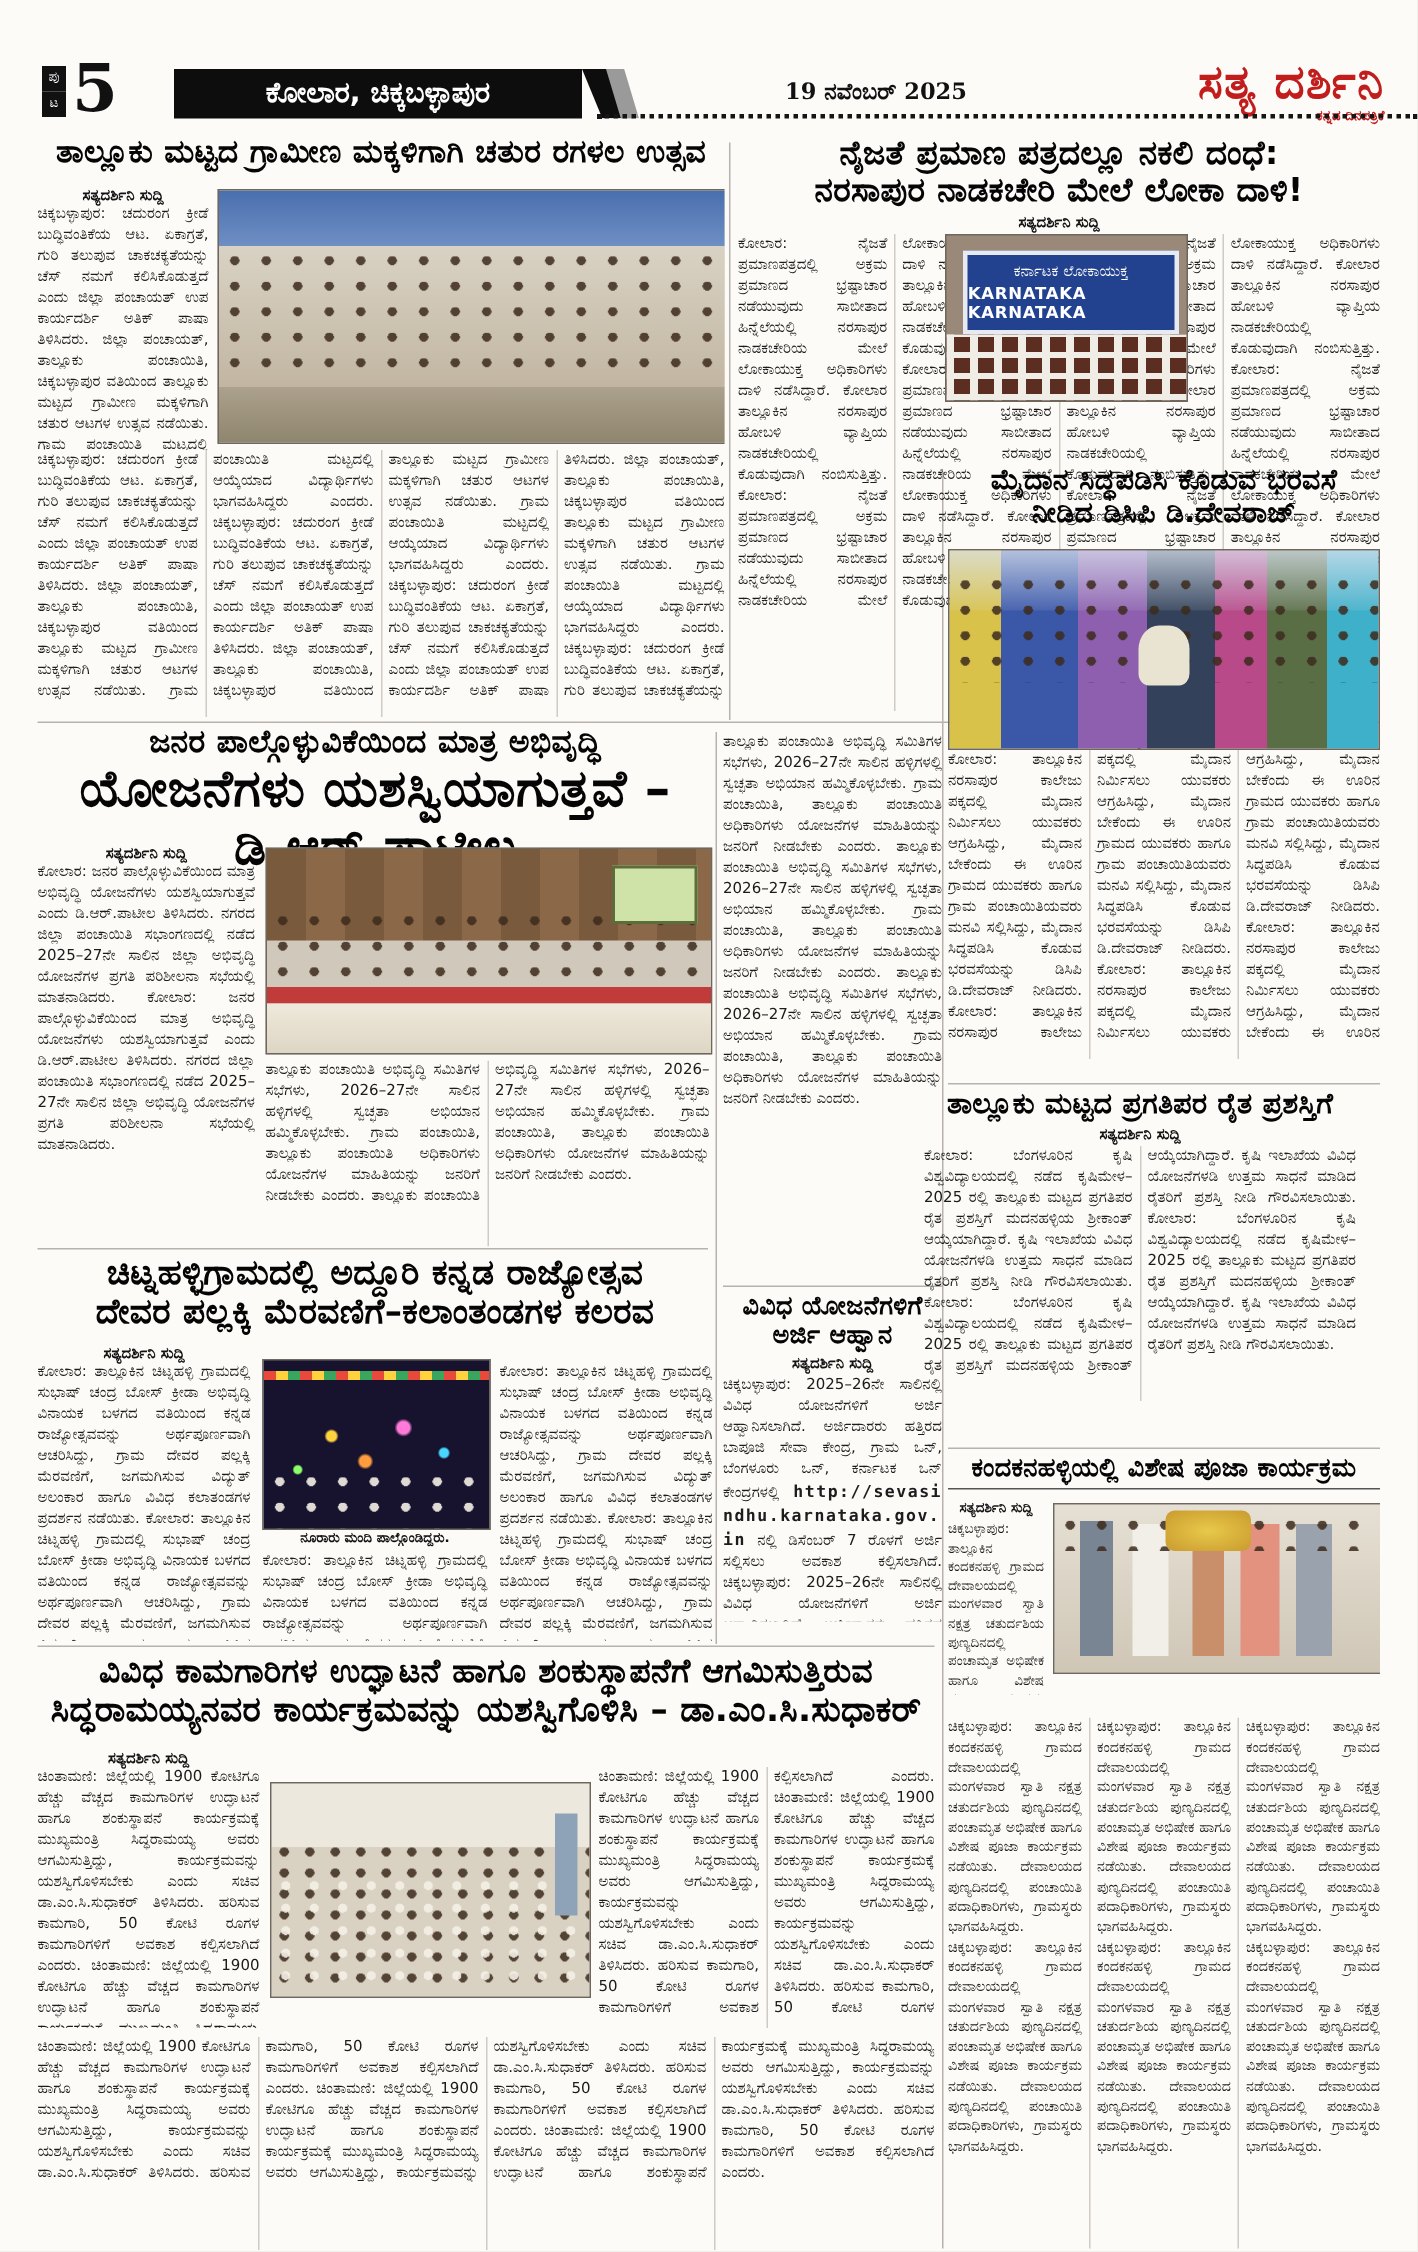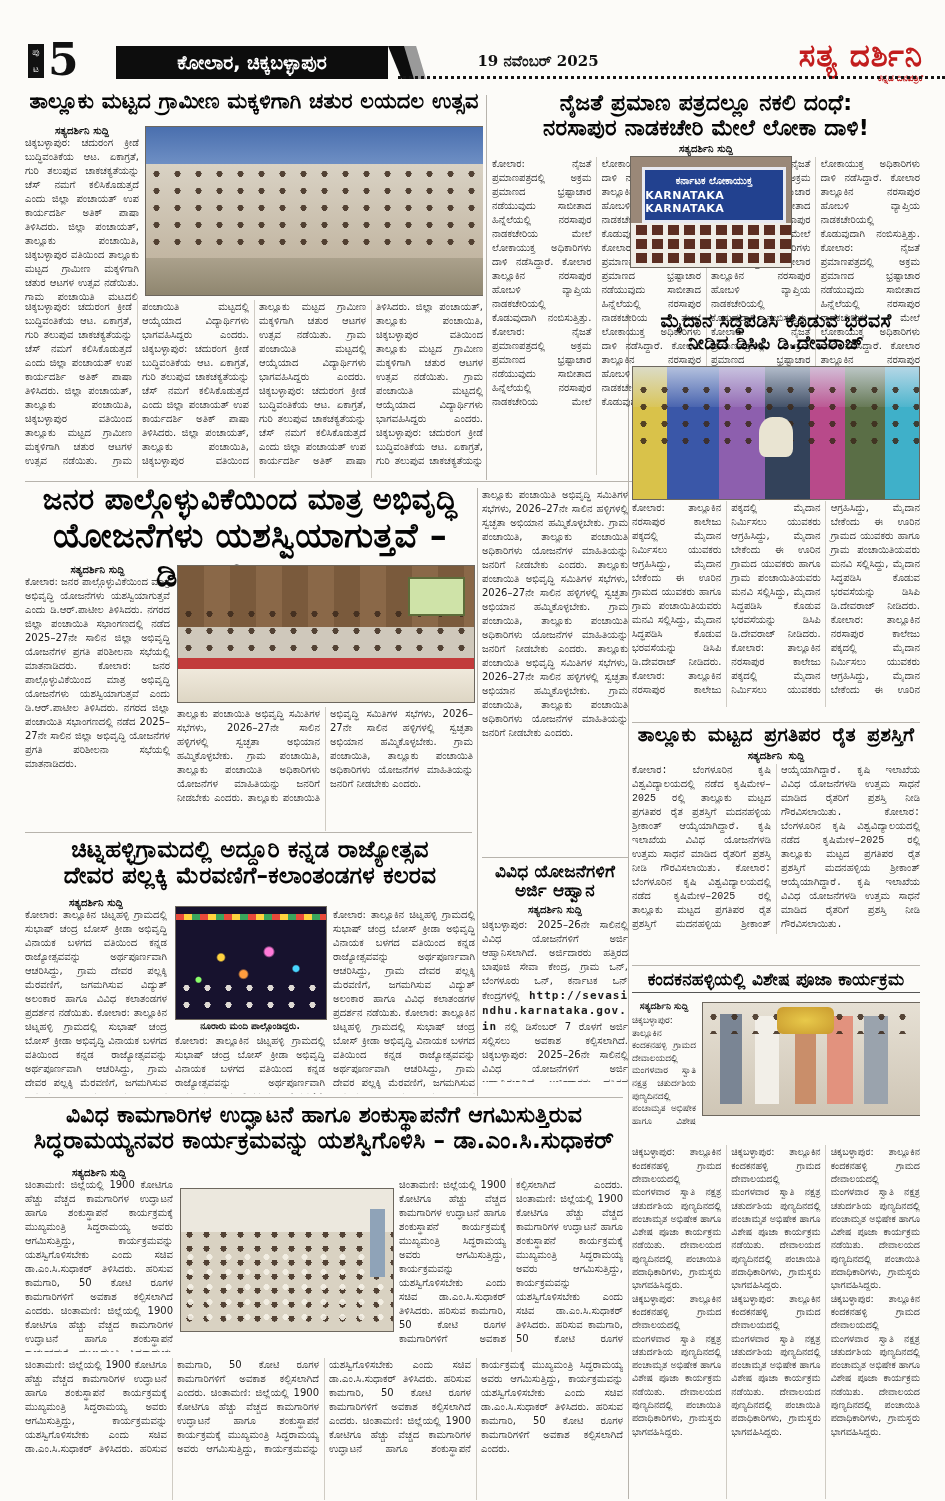--- a/index.html
+++ b/index.html
@@ -8,21 +8,21 @@
   
   .hdr-pagebox{position:absolute;left:28px;top:44px;width:16px;height:34px;display:flex;flex-direction:column;}
   .hdr-pagebox span{background:#111;color:#fff;font-size:9px;line-height:17px;text-align:center;}
   .hdr-pagenum{position:absolute;left:48px;top:34px;font-family:"DejaVu Serif",serif;font-size:44px;font-weight:bold;color:#111;}
   .hdr-banner{position:absolute;left:116px;top:46px;width:272px;height:33px;background:#0d0d0d;color:#fff;
               font-size:19px;font-weight:bold;text-align:center;line-height:33px;}
   .hdr-slash{position:absolute;left:388px;top:46px;width:34px;height:33px;background:#0d0d0d;
              clip-path:polygon(0 0,60% 0,100% 100%,40% 100%);}
   .hdr-slash2{position:absolute;left:404px;top:46px;width:22px;height:33px;background:#9a9a9a;
              clip-path:polygon(0 0,55% 0,100% 100%,45% 100%);}
-  .hdr-date{position:absolute;left:448px;top:52px;width:180px;font-family:"DejaVu Serif",serif;
+  .hdr-date{position:absolute;left:494px;top:52px;width:180px;font-family:"DejaVu Serif",serif;
             font-size:15px;font-weight:bold;text-align:center;}
   .hdr-mast{position:absolute;right:22px;top:40px;text-align:right;}
   .hdr-mast .mast-main{font-size:31px;font-weight:bold;letter-spacing:1px;line-height:1;}
   .hdr-mast .mast-sub{font-size:9px;font-weight:bold;margin-top:2px;}
   .hdr-dots{position:absolute;left:398px;top:76px;width:547px;border-top:3px dotted #151515;}
   
   .vline,.hline{position:absolute;background:#b7b3ac;}
   .vline{width:1px;}
   .hline{height:1px;}
   
@@ -37,21 +37,21 @@
   
   .ph{position:absolute;border:1px solid #6d675e;background:#cfc8bb;overflow:hidden;}
   .heads{position:absolute;left:0;right:0;
          background-image:radial-gradient(circle 5px at 50% 40%,rgba(60,42,28,.85) 60%,transparent 62%);
          background-size:21px 17px;}
   .heads.light{background-image:radial-gradient(circle 5px at 50% 40%,rgba(245,240,230,.9) 60%,transparent 62%);}
   .band{position:absolute;left:0;right:0;}
   .cap{font-size:9px;font-weight:bold;text-align:center;line-height:1.3;}
   .lk-sign{position:absolute;left:7%;top:9%;width:86%;height:46%;background:#22418f;border:3px solid #e8eaf2;
            color:#fff;display:flex;flex-direction:column;align-items:center;justify-content:center;gap:2px;}
-  .lk-sign .kn{font-size:10px;font-weight:bold;}
+  .lk-sign .kn{font-size:10px;font-weight:normal;}
   .lk-sign .en{font-size:11px;font-weight:bold;letter-spacing:.5px;}
   .lk-win{position:absolute;left:0;right:0;bottom:0;height:40%;background:
       repeating-linear-gradient(90deg,#f0ede6 0 5px,transparent 5px 16px),
       repeating-linear-gradient(0deg,#f0ede6 0 4px,transparent 4px 14px),#5c2e22;}
   .url{font-family:"DejaVu Sans Mono",monospace;font-weight:bold;font-size:11px;letter-spacing:1px;word-break:break-all;}
 </style>
 </head>
 <body>
 
 <div class="page">
@@ -75,21 +75,21 @@
   <div class="vline" style="left:477px;top:488px;height:608px;"></div>
   <div class="vline" style="left:628px;top:315px;height:1184px;"></div>
   <div class="hline" style="left:25px;top:481px;width:895px;"></div>
   <div class="hline" style="left:632px;top:722px;width:288px;"></div>
   <div class="hline" style="left:25px;top:832px;width:447px;"></div>
   <div class="hline" style="left:482px;top:857px;width:146px;"></div>
   <div class="hline" style="left:632px;top:965px;width:288px;"></div>
   <div class="hline" style="left:25px;top:1097px;width:598px;"></div>
 
   <div class="art" style="left:25px;top:90px;width:458px;height:390px;">
-    <div class="hl" style="font-size:21px;">ತಾಲ್ಲೂಕು ಮಟ್ಟದ ಗ್ರಾಮೀಣ ಮಕ್ಕಳಿಗಾಗಿ ಚತುರ ಲಯದಲ ಉತ್ಸವ</div>
+    <div class="hl" style="font-size:21px;">ತಾಲ್ಲೂಕು ಮಟ್ಟದ ಗ್ರಾಮೀಣ ಮಕ್ಕಳಿಗಾಗಿ ಚತುರ ರಗಳಲ ಉತ್ಸವ</div>
     <div class="by abs" style="left:0;top:32px;width:114px;">ಸತ್ಯದರ್ಶಿನಿ ಸುದ್ದಿ</div>
     <div class="body abs" style="left:0;top:46px;width:114px;height:164px;">ಚಿಕ್ಕಬಳ್ಳಾಪುರ: ಚದುರಂಗ ಕ್ರೀಡೆ ಬುದ್ಧಿವಂತಿಕೆಯ ಆಟ. ಏಕಾಗ್ರತೆ, ಗುರಿ ತಲುಪುವ ಚಾಕಚಕ್ಯತೆಯನ್ನು ಚೆಸ್ ನಮಗೆ ಕಲಿಸಿಕೊಡುತ್ತದೆ ಎಂದು ಜಿಲ್ಲಾ ಪಂಚಾಯತ್ ಉಪ ಕಾರ್ಯದರ್ಶಿ ಅತಿಕ್ ಪಾಷಾ ತಿಳಿಸಿದರು. ಜಿಲ್ಲಾ ಪಂಚಾಯತ್, ತಾಲ್ಲೂಕು ಪಂಚಾಯಿತಿ, ಚಿಕ್ಕಬಳ್ಳಾಪುರ ವತಿಯಿಂದ ತಾಲ್ಲೂಕು ಮಟ್ಟದ ಗ್ರಾಮೀಣ ಮಕ್ಕಳಿಗಾಗಿ ಚತುರ ಆಟಗಳ ಉತ್ಸವ ನಡೆಯಿತು. ಗ್ರಾಮ ಪಂಚಾಯಿತಿ ಮಟ್ಟದಲ್ಲಿ ಆಯ್ಕೆಯಾದ ವಿದ್ಯಾರ್ಥಿಗಳು ಭಾಗವಹಿಸಿದ್ದರು ಎಂದರು. ಚಿಕ್ಕಬಳ್ಳಾಪುರ: ಚದುರಂಗ ಕ್ರೀಡೆ ಬುದ್ಧಿವಂತಿಕೆಯ ಆಟ. ಏಕಾಗ್ರತೆ, ಗುರಿ ತಲುಪುವ ಚಾಕಚಕ್ಯತೆಯನ್ನು ಚೆಸ್ ನಮಗೆ ಕಲಿಸಿಕೊಡುತ್ತದೆ ಎಂದು ಜಿಲ್ಲಾ ಪಂಚಾಯತ್ ಉಪ ಕಾರ್ಯದರ್ಶಿ ಅತಿಕ್ ಪಾಷಾ ತಿಳಿಸಿದರು. ಜಿಲ್ಲಾ ಪಂಚಾಯತ್, ತಾಲ್ಲೂಕು ಪಂಚಾಯಿತಿ, ಚಿಕ್ಕಬಳ್ಳಾಪುರ ವತಿಯಿಂದ ತಾಲ್ಲೂಕು ಮಟ್ಟದ ಗ್ರಾಮೀಣ ಮಕ್ಕಳಿಗಾಗಿ ಚತುರ ಆಟಗಳ ಉತ್ಸವ ನಡೆಯಿತು. ಗ್ರಾಮ ಪಂಚಾಯಿತಿ ಮಟ್ಟದಲ್ಲಿ ಆಯ್ಕೆಯಾದ ವಿದ್ಯಾರ್ಥಿಗಳು ಭಾಗವಹಿಸಿದ್ದರು ಎಂದರು.</div>
     <div class="ph" style="left:120px;top:36px;width:338px;height:168px;">
       <div class="band" style="top:0;height:22%;background:linear-gradient(#4a6fae,#6e8fc4);"></div>
       <div class="band" style="top:22%;height:56%;background:linear-gradient(#d9d2c4,#c2b6a2);"></div>
       <div class="heads" style="top:24%;height:52%;"></div>
       <div class="band" style="bottom:0;height:22%;background:linear-gradient(#aba18c,#8f866f);"></div>
     </div>
     <div class="body cols4 abs" style="left:0;top:210px;width:458px;height:178px;">ಚಿಕ್ಕಬಳ್ಳಾಪುರ: ಚದುರಂಗ ಕ್ರೀಡೆ ಬುದ್ಧಿವಂತಿಕೆಯ ಆಟ. ಏಕಾಗ್ರತೆ, ಗುರಿ ತಲುಪುವ ಚಾಕಚಕ್ಯತೆಯನ್ನು ಚೆಸ್ ನಮಗೆ ಕಲಿಸಿಕೊಡುತ್ತದೆ ಎಂದು ಜಿಲ್ಲಾ ಪಂಚಾಯತ್ ಉಪ ಕಾರ್ಯದರ್ಶಿ ಅತಿಕ್ ಪಾಷಾ ತಿಳಿಸಿದರು. ಜಿಲ್ಲಾ ಪಂಚಾಯತ್, ತಾಲ್ಲೂಕು ಪಂಚಾಯಿತಿ, ಚಿಕ್ಕಬಳ್ಳಾಪುರ ವತಿಯಿಂದ ತಾಲ್ಲೂಕು ಮಟ್ಟದ ಗ್ರಾಮೀಣ ಮಕ್ಕಳಿಗಾಗಿ ಚತುರ ಆಟಗಳ ಉತ್ಸವ ನಡೆಯಿತು. ಗ್ರಾಮ ಪಂಚಾಯಿತಿ ಮಟ್ಟದಲ್ಲಿ ಆಯ್ಕೆಯಾದ ವಿದ್ಯಾರ್ಥಿಗಳು ಭಾಗವಹಿಸಿದ್ದರು ಎಂದರು. ಚಿಕ್ಕಬಳ್ಳಾಪುರ: ಚದುರಂಗ ಕ್ರೀಡೆ ಬುದ್ಧಿವಂತಿಕೆಯ ಆಟ. ಏಕಾಗ್ರತೆ, ಗುರಿ ತಲುಪುವ ಚಾಕಚಕ್ಯತೆಯನ್ನು ಚೆಸ್ ನಮಗೆ ಕಲಿಸಿಕೊಡುತ್ತದೆ ಎಂದು ಜಿಲ್ಲಾ ಪಂಚಾಯತ್ ಉಪ ಕಾರ್ಯದರ್ಶಿ ಅತಿಕ್ ಪಾಷಾ ತಿಳಿಸಿದರು. ಜಿಲ್ಲಾ ಪಂಚಾಯತ್, ತಾಲ್ಲೂಕು ಪಂಚಾಯಿತಿ, ಚಿಕ್ಕಬಳ್ಳಾಪುರ ವತಿಯಿಂದ ತಾಲ್ಲೂಕು ಮಟ್ಟದ ಗ್ರಾಮೀಣ ಮಕ್ಕಳಿಗಾಗಿ ಚತುರ ಆಟಗಳ ಉತ್ಸವ ನಡೆಯಿತು. ಗ್ರಾಮ ಪಂಚಾಯಿತಿ ಮಟ್ಟದಲ್ಲಿ ಆಯ್ಕೆಯಾದ ವಿದ್ಯಾರ್ಥಿಗಳು ಭಾಗವಹಿಸಿದ್ದರು ಎಂದರು. ಚಿಕ್ಕಬಳ್ಳಾಪುರ: ಚದುರಂಗ ಕ್ರೀಡೆ ಬುದ್ಧಿವಂತಿಕೆಯ ಆಟ. ಏಕಾಗ್ರತೆ, ಗುರಿ ತಲುಪುವ ಚಾಕಚಕ್ಯತೆಯನ್ನು ಚೆಸ್ ನಮಗೆ ಕಲಿಸಿಕೊಡುತ್ತದೆ ಎಂದು ಜಿಲ್ಲಾ ಪಂಚಾಯತ್ ಉಪ ಕಾರ್ಯದರ್ಶಿ ಅತಿಕ್ ಪಾಷಾ ತಿಳಿಸಿದರು. ಜಿಲ್ಲಾ ಪಂಚಾಯತ್, ತಾಲ್ಲೂಕು ಪಂಚಾಯಿತಿ, ಚಿಕ್ಕಬಳ್ಳಾಪುರ ವತಿಯಿಂದ ತಾಲ್ಲೂಕು ಮಟ್ಟದ ಗ್ರಾಮೀಣ ಮಕ್ಕಳಿಗಾಗಿ ಚತುರ ಆಟಗಳ ಉತ್ಸವ ನಡೆಯಿತು. ಗ್ರಾಮ ಪಂಚಾಯಿತಿ ಮಟ್ಟದಲ್ಲಿ ಆಯ್ಕೆಯಾದ ವಿದ್ಯಾರ್ಥಿಗಳು ಭಾಗವಹಿಸಿದ್ದರು ಎಂದರು. ಚಿಕ್ಕಬಳ್ಳಾಪುರ: ಚದುರಂಗ ಕ್ರೀಡೆ ಬುದ್ಧಿವಂತಿಕೆಯ ಆಟ. ಏಕಾಗ್ರತೆ, ಗುರಿ ತಲುಪುವ ಚಾಕಚಕ್ಯತೆಯನ್ನು ಚೆಸ್ ನಮಗೆ ಕಲಿಸಿಕೊಡುತ್ತದೆ ಎಂದು ಜಿಲ್ಲಾ ಪಂಚಾಯತ್ ಉಪ ಕಾರ್ಯದರ್ಶಿ ಅತಿಕ್ ಪಾಷಾ ತಿಳಿಸಿದರು. ಜಿಲ್ಲಾ ಪಂಚಾಯತ್, ತಾಲ್ಲೂಕು ಪಂಚಾಯಿತಿ, ಚಿಕ್ಕಬಳ್ಳಾಪುರ ವತಿಯಿಂದ ತಾಲ್ಲೂಕು ಮಟ್ಟದ ಗ್ರಾಮೀಣ ಮಕ್ಕಳಿಗಾಗಿ ಚತುರ ಆಟಗಳ ಉತ್ಸವ ನಡೆಯಿತು. ಗ್ರಾಮ ಪಂಚಾಯಿತಿ ಮಟ್ಟದಲ್ಲಿ ಆಯ್ಕೆಯಾದ ವಿದ್ಯಾರ್ಥಿಗಳು ಭಾಗವಹಿಸಿದ್ದರು ಎಂದರು.</div>
   </div>
@@ -115,39 +115,39 @@
          background:linear-gradient(90deg,#d9c24a 0 12%,#3a57a8 12% 30%,#8d5fae 30% 46%,#33425a 46% 62%,#b84a8a 62% 74%,#5a6e46 74% 88%,#3fb0c9 88% 100%);">
       <div class="band" style="top:0;height:30%;background:linear-gradient(rgba(220,228,240,.75),rgba(220,228,240,.1));"></div>
       <div class="heads" style="top:12%;height:55%;"></div>
       <div class="band" style="top:38%;left:44%;width:12%;height:30%;background:#e9e4d2;border-radius:40% 40% 20% 20%;"></div>
     </div>
     <div class="by" style="margin-top:134px;">ಸತ್ಯದರ್ಶಿನಿ ಸುದ್ದಿ</div>
     <div class="body cols3" style="height:206px;">ಕೋಲಾರ: ತಾಲ್ಲೂಕಿನ ನರಸಾಪುರ ಕಾಲೇಜು ಪಕ್ಕದಲ್ಲಿ ಮೈದಾನ ನಿರ್ಮಿಸಲು ಯುವಕರು ಆಗ್ರಹಿಸಿದ್ದು, ಮೈದಾನ ಬೇಕೆಂದು ಈ ಊರಿನ ಗ್ರಾಮದ ಯುವಕರು ಹಾಗೂ ಗ್ರಾಮ ಪಂಚಾಯಿತಿಯವರು ಮನವಿ ಸಲ್ಲಿಸಿದ್ದು, ಮೈದಾನ ಸಿದ್ಧಪಡಿಸಿ ಕೊಡುವ ಭರವಸೆಯನ್ನು ಡಿಸಿಪಿ ಡಿ.ದೇವರಾಜ್ ನೀಡಿದರು. ಕೋಲಾರ: ತಾಲ್ಲೂಕಿನ ನರಸಾಪುರ ಕಾಲೇಜು ಪಕ್ಕದಲ್ಲಿ ಮೈದಾನ ನಿರ್ಮಿಸಲು ಯುವಕರು ಆಗ್ರಹಿಸಿದ್ದು, ಮೈದಾನ ಬೇಕೆಂದು ಈ ಊರಿನ ಗ್ರಾಮದ ಯುವಕರು ಹಾಗೂ ಗ್ರಾಮ ಪಂಚಾಯಿತಿಯವರು ಮನವಿ ಸಲ್ಲಿಸಿದ್ದು, ಮೈದಾನ ಸಿದ್ಧಪಡಿಸಿ ಕೊಡುವ ಭರವಸೆಯನ್ನು ಡಿಸಿಪಿ ಡಿ.ದೇವರಾಜ್ ನೀಡಿದರು. ಕೋಲಾರ: ತಾಲ್ಲೂಕಿನ ನರಸಾಪುರ ಕಾಲೇಜು ಪಕ್ಕದಲ್ಲಿ ಮೈದಾನ ನಿರ್ಮಿಸಲು ಯುವಕರು ಆಗ್ರಹಿಸಿದ್ದು, ಮೈದಾನ ಬೇಕೆಂದು ಈ ಊರಿನ ಗ್ರಾಮದ ಯುವಕರು ಹಾಗೂ ಗ್ರಾಮ ಪಂಚಾಯಿತಿಯವರು ಮನವಿ ಸಲ್ಲಿಸಿದ್ದು, ಮೈದಾನ ಸಿದ್ಧಪಡಿಸಿ ಕೊಡುವ ಭರವಸೆಯನ್ನು ಡಿಸಿಪಿ ಡಿ.ದೇವರಾಜ್ ನೀಡಿದರು. ಕೋಲಾರ: ತಾಲ್ಲೂಕಿನ ನರಸಾಪುರ ಕಾಲೇಜು ಪಕ್ಕದಲ್ಲಿ ಮೈದಾನ ನಿರ್ಮಿಸಲು ಯುವಕರು ಆಗ್ರಹಿಸಿದ್ದು, ಮೈದಾನ ಬೇಕೆಂದು ಈ ಊರಿನ ಗ್ರಾಮದ ಯುವಕರು ಹಾಗೂ ಗ್ರಾಮ ಪಂಚಾಯಿತಿಯವರು ಮನವಿ ಸಲ್ಲಿಸಿದ್ದು, ಮೈದಾನ ಸಿದ್ಧಪಡಿಸಿ ಕೊಡುವ ಭರವಸೆಯನ್ನು ಡಿಸಿಪಿ ಡಿ.ದೇವರಾಜ್ ನೀಡಿದರು.</div>
   </div>
 
   <div class="art" style="left:25px;top:483px;width:450px;height:350px;">
-    <div class="hl" style="font-size:29px;">ಜನರ ಪಾಲ್ಗೊಳ್ಳುವಿಕೆಯಿಂದ ಮಾತ್ರ ಅಭಿವೃದ್ಧಿ</div>
+    <div class="hl" style="font-size:21px;">ಜನರ ಪಾಲ್ಗೊಳ್ಳುವಿಕೆಯಿಂದ ಮಾತ್ರ ಅಭಿವೃದ್ಧಿ</div>
     <div class="hl" style="font-size:34px;">ಯೋಜನೆಗಳು ಯಶಸ್ವಿಯಾಗುತ್ತವೆ – ಡಿ.ಆರ್.ಪಾಟೀಲ</div>
     <div class="by abs" style="left:0;top:78px;width:145px;">ಸತ್ಯದರ್ಶಿನಿ ಸುದ್ದಿ</div>
     <div class="body abs" style="left:0;top:92px;width:145px;height:256px;">ಕೋಲಾರ: ಜನರ ಪಾಲ್ಗೊಳ್ಳುವಿಕೆಯಿಂದ ಮಾತ್ರ ಅಭಿವೃದ್ಧಿ ಯೋಜನೆಗಳು ಯಶಸ್ವಿಯಾಗುತ್ತವೆ ಎಂದು ಡಿ.ಆರ್.ಪಾಟೀಲ ತಿಳಿಸಿದರು. ನಗರದ ಜಿಲ್ಲಾ ಪಂಚಾಯಿತಿ ಸಭಾಂಗಣದಲ್ಲಿ ನಡೆದ 2025–27ನೇ ಸಾಲಿನ ಜಿಲ್ಲಾ ಅಭಿವೃದ್ಧಿ ಯೋಜನೆಗಳ ಪ್ರಗತಿ ಪರಿಶೀಲನಾ ಸಭೆಯಲ್ಲಿ ಮಾತನಾಡಿದರು. ಕೋಲಾರ: ಜನರ ಪಾಲ್ಗೊಳ್ಳುವಿಕೆಯಿಂದ ಮಾತ್ರ ಅಭಿವೃದ್ಧಿ ಯೋಜನೆಗಳು ಯಶಸ್ವಿಯಾಗುತ್ತವೆ ಎಂದು ಡಿ.ಆರ್.ಪಾಟೀಲ ತಿಳಿಸಿದರು. ನಗರದ ಜಿಲ್ಲಾ ಪಂಚಾಯಿತಿ ಸಭಾಂಗಣದಲ್ಲಿ ನಡೆದ 2025–27ನೇ ಸಾಲಿನ ಜಿಲ್ಲಾ ಅಭಿವೃದ್ಧಿ ಯೋಜನೆಗಳ ಪ್ರಗತಿ ಪರಿಶೀಲನಾ ಸಭೆಯಲ್ಲಿ ಮಾತನಾಡಿದರು.</div>
     <div class="ph" style="left:152px;top:82px;width:296px;height:136px;">
       <div class="band" style="top:0;height:45%;background:repeating-linear-gradient(90deg,#7a5a3c 0 26px,#8a6848 26px 52px);"></div>
       <div class="heads" style="top:30%;height:38%;"></div>
       <div class="band" style="top:68%;height:8%;background:#c23b3b;"></div>
       <div class="band" style="bottom:0;height:24%;background:linear-gradient(#efe9dc,#ded6c4);"></div>
       <div class="band" style="top:8%;right:3%;left:auto;width:18%;height:26%;background:#cfe3a8;border:2px solid #5d6d3a;"></div>
     </div>
     <div class="body cols2 abs" style="left:152px;top:224px;width:296px;height:124px;">ತಾಲ್ಲೂಕು ಪಂಚಾಯಿತಿ ಅಭಿವೃದ್ಧಿ ಸಮಿತಿಗಳ ಸಭೆಗಳು, 2026–27ನೇ ಸಾಲಿನ ಹಳ್ಳಿಗಳಲ್ಲಿ ಸ್ವಚ್ಛತಾ ಅಭಿಯಾನ ಹಮ್ಮಿಕೊಳ್ಳಬೇಕು. ಗ್ರಾಮ ಪಂಚಾಯಿತಿ, ತಾಲ್ಲೂಕು ಪಂಚಾಯಿತಿ ಅಧಿಕಾರಿಗಳು ಯೋಜನೆಗಳ ಮಾಹಿತಿಯನ್ನು ಜನರಿಗೆ ನೀಡಬೇಕು ಎಂದರು. ತಾಲ್ಲೂಕು ಪಂಚಾಯಿತಿ ಅಭಿವೃದ್ಧಿ ಸಮಿತಿಗಳ ಸಭೆಗಳು, 2026–27ನೇ ಸಾಲಿನ ಹಳ್ಳಿಗಳಲ್ಲಿ ಸ್ವಚ್ಛತಾ ಅಭಿಯಾನ ಹಮ್ಮಿಕೊಳ್ಳಬೇಕು. ಗ್ರಾಮ ಪಂಚಾಯಿತಿ, ತಾಲ್ಲೂಕು ಪಂಚಾಯಿತಿ ಅಧಿಕಾರಿಗಳು ಯೋಜನೆಗಳ ಮಾಹಿತಿಯನ್ನು ಜನರಿಗೆ ನೀಡಬೇಕು ಎಂದರು.</div>
   </div>
 
   <div class="art" style="left:482px;top:488px;width:146px;height:366px;">
     <div class="body" style="height:366px;">ತಾಲ್ಲೂಕು ಪಂಚಾಯಿತಿ ಅಭಿವೃದ್ಧಿ ಸಮಿತಿಗಳ ಸಭೆಗಳು, 2026–27ನೇ ಸಾಲಿನ ಹಳ್ಳಿಗಳಲ್ಲಿ ಸ್ವಚ್ಛತಾ ಅಭಿಯಾನ ಹಮ್ಮಿಕೊಳ್ಳಬೇಕು. ಗ್ರಾಮ ಪಂಚಾಯಿತಿ, ತಾಲ್ಲೂಕು ಪಂಚಾಯಿತಿ ಅಧಿಕಾರಿಗಳು ಯೋಜನೆಗಳ ಮಾಹಿತಿಯನ್ನು ಜನರಿಗೆ ನೀಡಬೇಕು ಎಂದರು. ತಾಲ್ಲೂಕು ಪಂಚಾಯಿತಿ ಅಭಿವೃದ್ಧಿ ಸಮಿತಿಗಳ ಸಭೆಗಳು, 2026–27ನೇ ಸಾಲಿನ ಹಳ್ಳಿಗಳಲ್ಲಿ ಸ್ವಚ್ಛತಾ ಅಭಿಯಾನ ಹಮ್ಮಿಕೊಳ್ಳಬೇಕು. ಗ್ರಾಮ ಪಂಚಾಯಿತಿ, ತಾಲ್ಲೂಕು ಪಂಚಾಯಿತಿ ಅಧಿಕಾರಿಗಳು ಯೋಜನೆಗಳ ಮಾಹಿತಿಯನ್ನು ಜನರಿಗೆ ನೀಡಬೇಕು ಎಂದರು. ತಾಲ್ಲೂಕು ಪಂಚಾಯಿತಿ ಅಭಿವೃದ್ಧಿ ಸಮಿತಿಗಳ ಸಭೆಗಳು, 2026–27ನೇ ಸಾಲಿನ ಹಳ್ಳಿಗಳಲ್ಲಿ ಸ್ವಚ್ಛತಾ ಅಭಿಯಾನ ಹಮ್ಮಿಕೊಳ್ಳಬೇಕು. ಗ್ರಾಮ ಪಂಚಾಯಿತಿ, ತಾಲ್ಲೂಕು ಪಂಚಾಯಿತಿ ಅಧಿಕಾರಿಗಳು ಯೋಜನೆಗಳ ಮಾಹಿತಿಯನ್ನು ಜನರಿಗೆ ನೀಡಬೇಕು ಎಂದರು.</div>
   </div>
 
-  <div class="art" style="left:632px;top:726px;width:288px;height:236px;font-family:Liberation Mono, monospace;">
+  <div class="art" style="left:616px;top:726px;width:288px;height:236px;">
     <div class="hl" style="font-size:19px;">ತಾಲ್ಲೂಕು ಮಟ್ಟದ ಪ್ರಗತಿಪರ ರೈತ ಪ್ರಶಸ್ತಿಗೆ</div>
     <div class="by">ಸತ್ಯದರ್ಶಿನಿ ಸುದ್ದಿ</div>
     <div class="body cols2" style="height:170px;">ಕೋಲಾರ: ಬೆಂಗಳೂರಿನ ಕೃಷಿ ವಿಶ್ವವಿದ್ಯಾಲಯದಲ್ಲಿ ನಡೆದ ಕೃಷಿಮೇಳ–2025 ರಲ್ಲಿ ತಾಲ್ಲೂಕು ಮಟ್ಟದ ಪ್ರಗತಿಪರ ರೈತ ಪ್ರಶಸ್ತಿಗೆ ಮದನಹಳ್ಳಿಯ ಶ್ರೀಕಾಂತ್ ಆಯ್ಕೆಯಾಗಿದ್ದಾರೆ. ಕೃಷಿ ಇಲಾಖೆಯ ವಿವಿಧ ಯೋಜನೆಗಳಡಿ ಉತ್ತಮ ಸಾಧನೆ ಮಾಡಿದ ರೈತರಿಗೆ ಪ್ರಶಸ್ತಿ ನೀಡಿ ಗೌರವಿಸಲಾಯಿತು. ಕೋಲಾರ: ಬೆಂಗಳೂರಿನ ಕೃಷಿ ವಿಶ್ವವಿದ್ಯಾಲಯದಲ್ಲಿ ನಡೆದ ಕೃಷಿಮೇಳ–2025 ರಲ್ಲಿ ತಾಲ್ಲೂಕು ಮಟ್ಟದ ಪ್ರಗತಿಪರ ರೈತ ಪ್ರಶಸ್ತಿಗೆ ಮದನಹಳ್ಳಿಯ ಶ್ರೀಕಾಂತ್ ಆಯ್ಕೆಯಾಗಿದ್ದಾರೆ. ಕೃಷಿ ಇಲಾಖೆಯ ವಿವಿಧ ಯೋಜನೆಗಳಡಿ ಉತ್ತಮ ಸಾಧನೆ ಮಾಡಿದ ರೈತರಿಗೆ ಪ್ರಶಸ್ತಿ ನೀಡಿ ಗೌರವಿಸಲಾಯಿತು. ಕೋಲಾರ: ಬೆಂಗಳೂರಿನ ಕೃಷಿ ವಿಶ್ವವಿದ್ಯಾಲಯದಲ್ಲಿ ನಡೆದ ಕೃಷಿಮೇಳ–2025 ರಲ್ಲಿ ತಾಲ್ಲೂಕು ಮಟ್ಟದ ಪ್ರಗತಿಪರ ರೈತ ಪ್ರಶಸ್ತಿಗೆ ಮದನಹಳ್ಳಿಯ ಶ್ರೀಕಾಂತ್ ಆಯ್ಕೆಯಾಗಿದ್ದಾರೆ. ಕೃಷಿ ಇಲಾಖೆಯ ವಿವಿಧ ಯೋಜನೆಗಳಡಿ ಉತ್ತಮ ಸಾಧನೆ ಮಾಡಿದ ರೈತರಿಗೆ ಪ್ರಶಸ್ತಿ ನೀಡಿ ಗೌರವಿಸಲಾಯಿತು.</div>
   </div>
 
   <div class="art" style="left:25px;top:836px;width:450px;height:258px;">
     <div class="hl" style="font-size:23px;">ಚಿಟ್ನಹಳ್ಳಿಗ್ರಾಮದಲ್ಲಿ ಅದ್ದೂರಿ ಕನ್ನಡ ರಾಜ್ಯೋತ್ಸವ</div>
     <div class="hl" style="font-size:23px;">ದೇವರ ಪಲ್ಲಕ್ಕಿ ಮೆರವಣಿಗೆ–ಕಲಾಂತಂಡಗಳ ಕಲರವ</div>
     <div class="by abs" style="left:0;top:58px;width:142px;">ಸತ್ಯದರ್ಶಿನಿ ಸುದ್ದಿ</div>
     <div class="body abs" style="left:0;top:72px;width:142px;height:186px;">ಕೋಲಾರ: ತಾಲ್ಲೂಕಿನ ಚಿಟ್ನಹಳ್ಳಿ ಗ್ರಾಮದಲ್ಲಿ ಸುಭಾಷ್ ಚಂದ್ರ ಬೋಸ್ ಕ್ರೀಡಾ ಅಭಿವೃದ್ಧಿ ವಿನಾಯಕ ಬಳಗದ ವತಿಯಿಂದ ಕನ್ನಡ ರಾಜ್ಯೋತ್ಸವವನ್ನು ಅರ್ಥಪೂರ್ಣವಾಗಿ ಆಚರಿಸಿದ್ದು, ಗ್ರಾಮ ದೇವರ ಪಲ್ಲಕ್ಕಿ ಮೆರವಣಿಗೆ, ಜಗಮಗಿಸುವ ವಿದ್ಯುತ್ ಅಲಂಕಾರ ಹಾಗೂ ವಿವಿಧ ಕಲಾತಂಡಗಳ ಪ್ರದರ್ಶನ ನಡೆಯಿತು. ಕೋಲಾರ: ತಾಲ್ಲೂಕಿನ ಚಿಟ್ನಹಳ್ಳಿ ಗ್ರಾಮದಲ್ಲಿ ಸುಭಾಷ್ ಚಂದ್ರ ಬೋಸ್ ಕ್ರೀಡಾ ಅಭಿವೃದ್ಧಿ ವಿನಾಯಕ ಬಳಗದ ವತಿಯಿಂದ ಕನ್ನಡ ರಾಜ್ಯೋತ್ಸವವನ್ನು ಅರ್ಥಪೂರ್ಣವಾಗಿ ಆಚರಿಸಿದ್ದು, ಗ್ರಾಮ ದೇವರ ಪಲ್ಲಕ್ಕಿ ಮೆರವಣಿಗೆ, ಜಗಮಗಿಸುವ ವಿದ್ಯುತ್ ಅಲಂಕಾರ ಹಾಗೂ ವಿವಿಧ ಕಲಾತಂಡಗಳ ಪ್ರದರ್ಶನ ನಡೆಯಿತು.</div>

